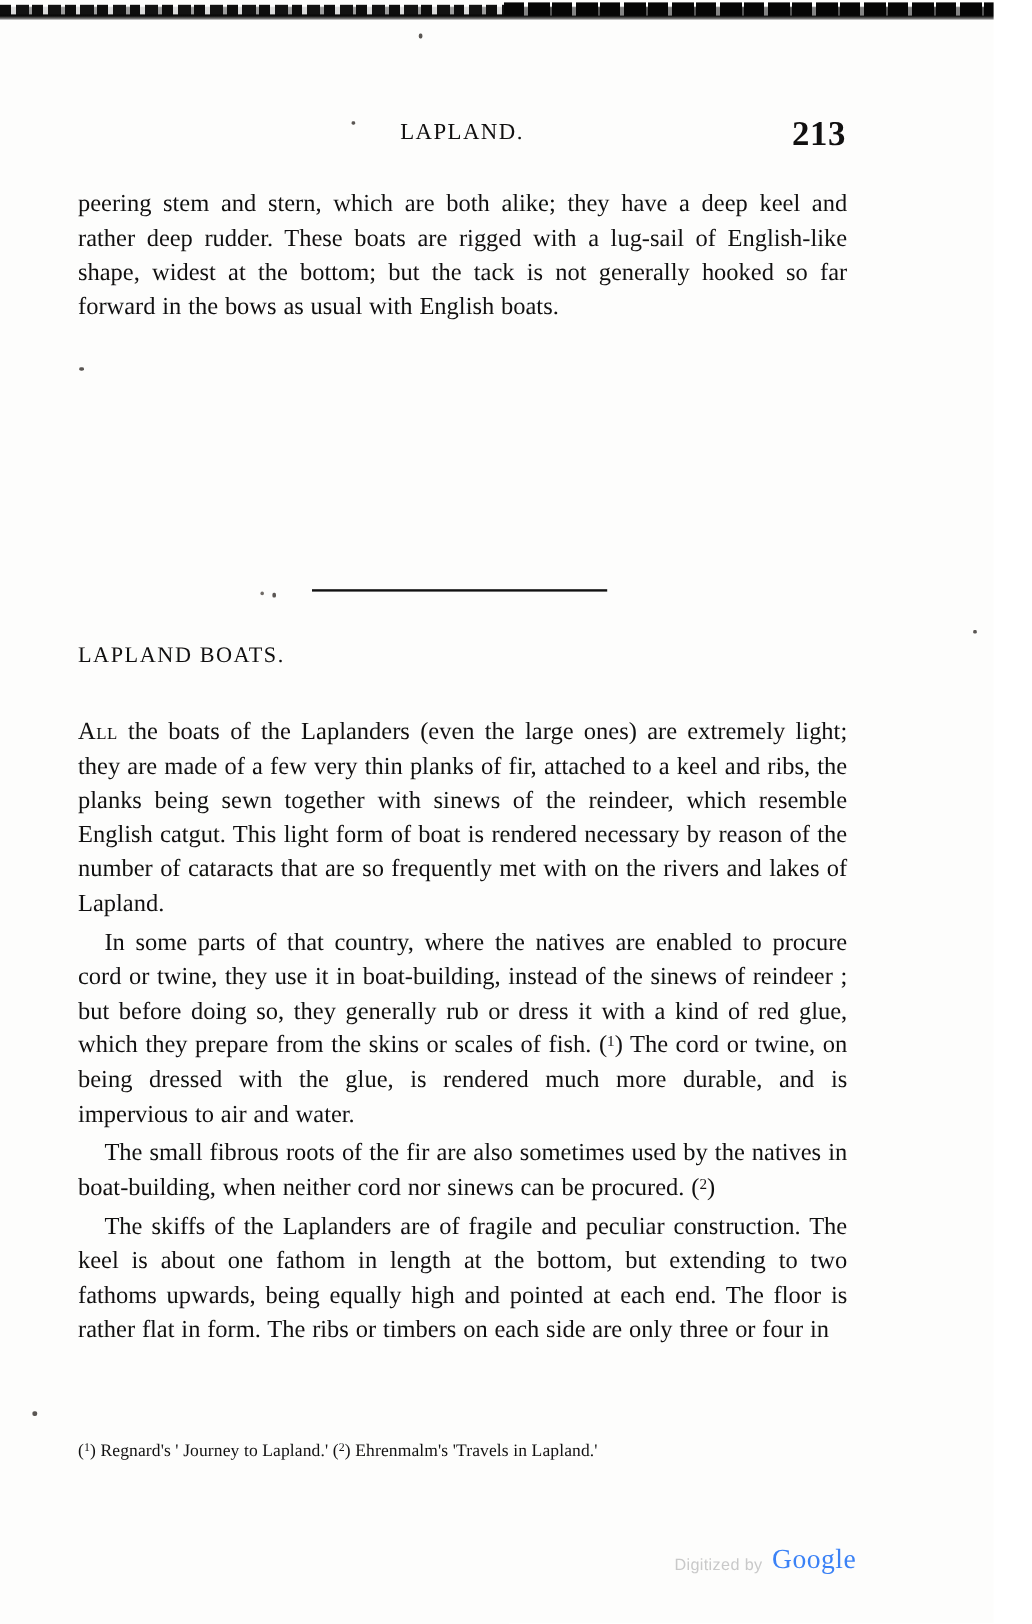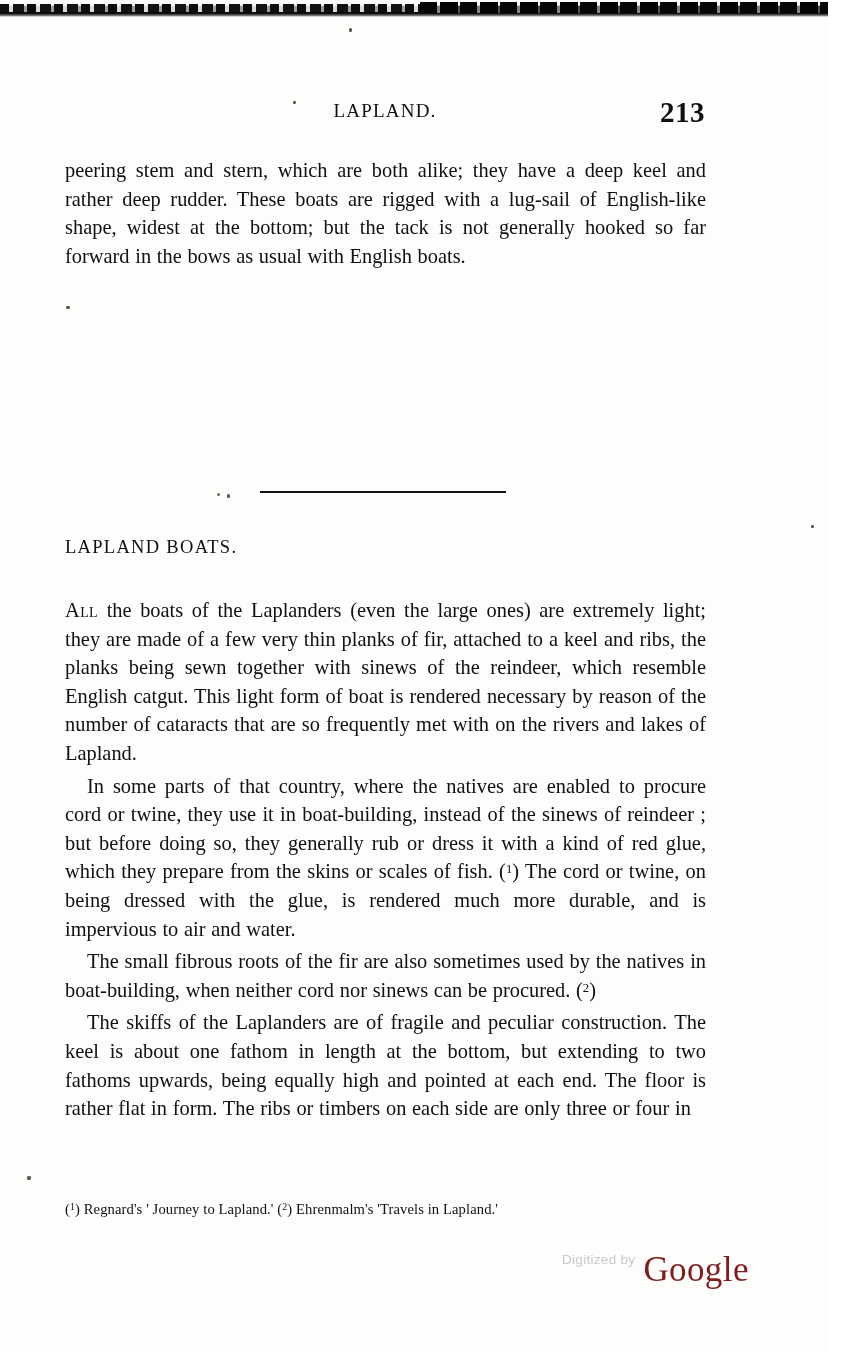--- a/index.html
+++ b/index.html
@@ -186,36 +186,37 @@
     vertical-align: 0.40em;
     line-height: 0;
   }
 
   
   .watermark {
     position: absolute;
     left: 562px;
     top: 1252px;
     display: flex;
-    align-items: flex-start;
+    align-items: flex-end;
     gap: 8px;
     user-select: none;
   }
   .wm-digitized {
     font-family: "Liberation Sans", "DejaVu Sans", sans-serif;
     font-size: 13.5px;
     color: #c9c9c9;
     letter-spacing: 0.3px;
   }
   .wm-google {
     font-family: "Liberation Serif", "DejaVu Serif", serif;
-    font-size: 35px;
-    color: #7f1d1d;
+    font-size: 23px;
+    color: #3b82f6;
     letter-spacing: 0.4px;
     line-height: 1;
+    margin-top: 36px;
   }
 </style>
 </head>
 <body>
 
 <div id="page">
 
   <div class="scan-band"></div>
 
   <div class="speck" style="left:349px; top:28px; width:3px; height:4px;"></div>

